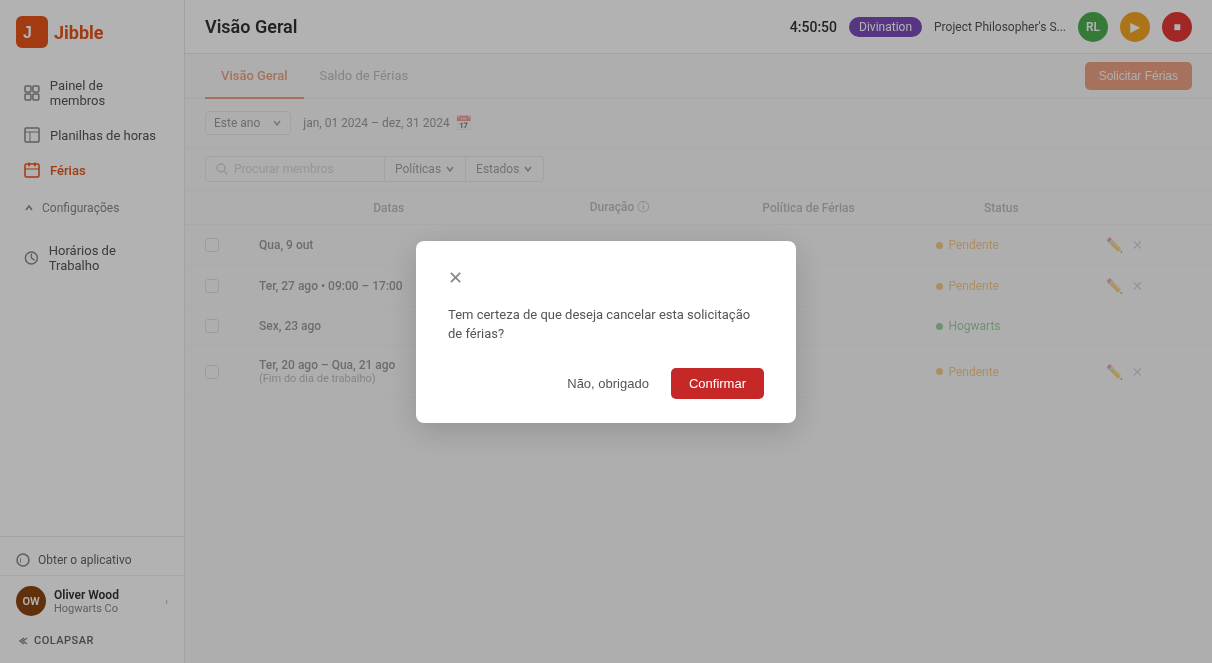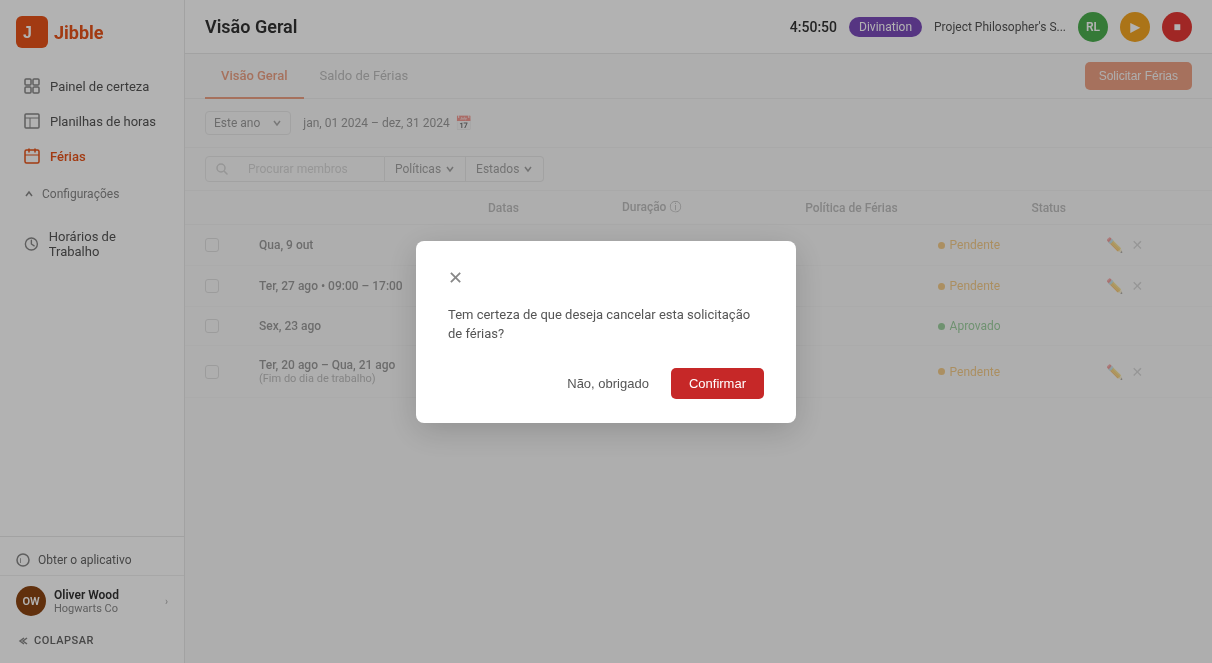--- a/index.html
+++ b/index.html
@@ -244,21 +244,21 @@
       display: flex;
       align-items: center;
       gap: 0;
       padding: 8px 20px;
       border-bottom: 1px solid #f0f0f0;
       background: #fff;
     }
     .search-box {
       display: flex;
       align-items: center;
-      gap: 20px;
+      gap: 6px;
       border: 1px solid #ddd;
       border-radius: 4px 0 0 4px;
       padding: 5px 10px;
       font-size: 12px;
       color: #aaa;
       min-width: 180px;
     }
     .filter-btn {
       display: flex;
       align-items: center;
@@ -272,21 +272,21 @@
       background: #fff;
     }
     .filter-btn:last-child { border-radius: 0 4px 4px 0; }
 
     
     .table {
       width: 100%;
       border-collapse: collapse;
     }
     .table th {
-      text-align: right;
+      text-align: center;
       padding: 8px 20px;
       font-size: 12px;
       color: #888;
       font-weight: 500;
       border-bottom: 1px solid #f0f0f0;
       background: #fff;
     }
     .table td {
       padding: 12px 20px;
       font-size: 12px;
@@ -406,21 +406,21 @@
   </div>
 
   <div class="sidebar-nav">
     <div class="sidebar-item">
       <svg width="16" height="16" viewBox="0 0 16 16" fill="none">
         <rect x="1" y="1" width="6" height="6" rx="1" stroke="#888" stroke-width="1.5"></rect>
         <rect x="9" y="1" width="6" height="6" rx="1" stroke="#888" stroke-width="1.5"></rect>
         <rect x="1" y="9" width="6" height="6" rx="1" stroke="#888" stroke-width="1.5"></rect>
         <rect x="9" y="9" width="6" height="6" rx="1" stroke="#888" stroke-width="1.5"></rect>
       </svg>
-      <span>Painel de certeza</span>
+      <span>Painel de membros</span>
     </div>
     <div class="sidebar-item">
       <svg width="16" height="16" viewBox="0 0 16 16" fill="none">
         <rect x="1" y="1" width="14" height="14" rx="1" stroke="#888" stroke-width="1.5"></rect>
         <line x1="1" y1="5" x2="15" y2="5" stroke="#888" stroke-width="1"></line>
         <line x1="6" y1="5" x2="6" y2="15" stroke="#888" stroke-width="1"></line>
       </svg>
       <span>Planilhas de horas</span>
     </div>
     <div class="sidebar-item active">
@@ -592,21 +592,21 @@
           <tr>
             <td class="checkbox-cell">
                 <div class="checkbox"></div>
               </td>
             <td class="date-cell">Sex, 23 ago</td>
             <td></td>
             <td></td>
             <td>
               <div class="status-approved">
                 <div class="status-dot dot-approved"></div>
-                <span>Aprovado</span>
+                <span>Hogwarts</span>
               </div>
             </td>
             <td>
               <div class="action-icons"></div>
             </td>
           </tr>
 
           <tr>
             <td class="checkbox-cell">
                 <div class="checkbox"></div>

